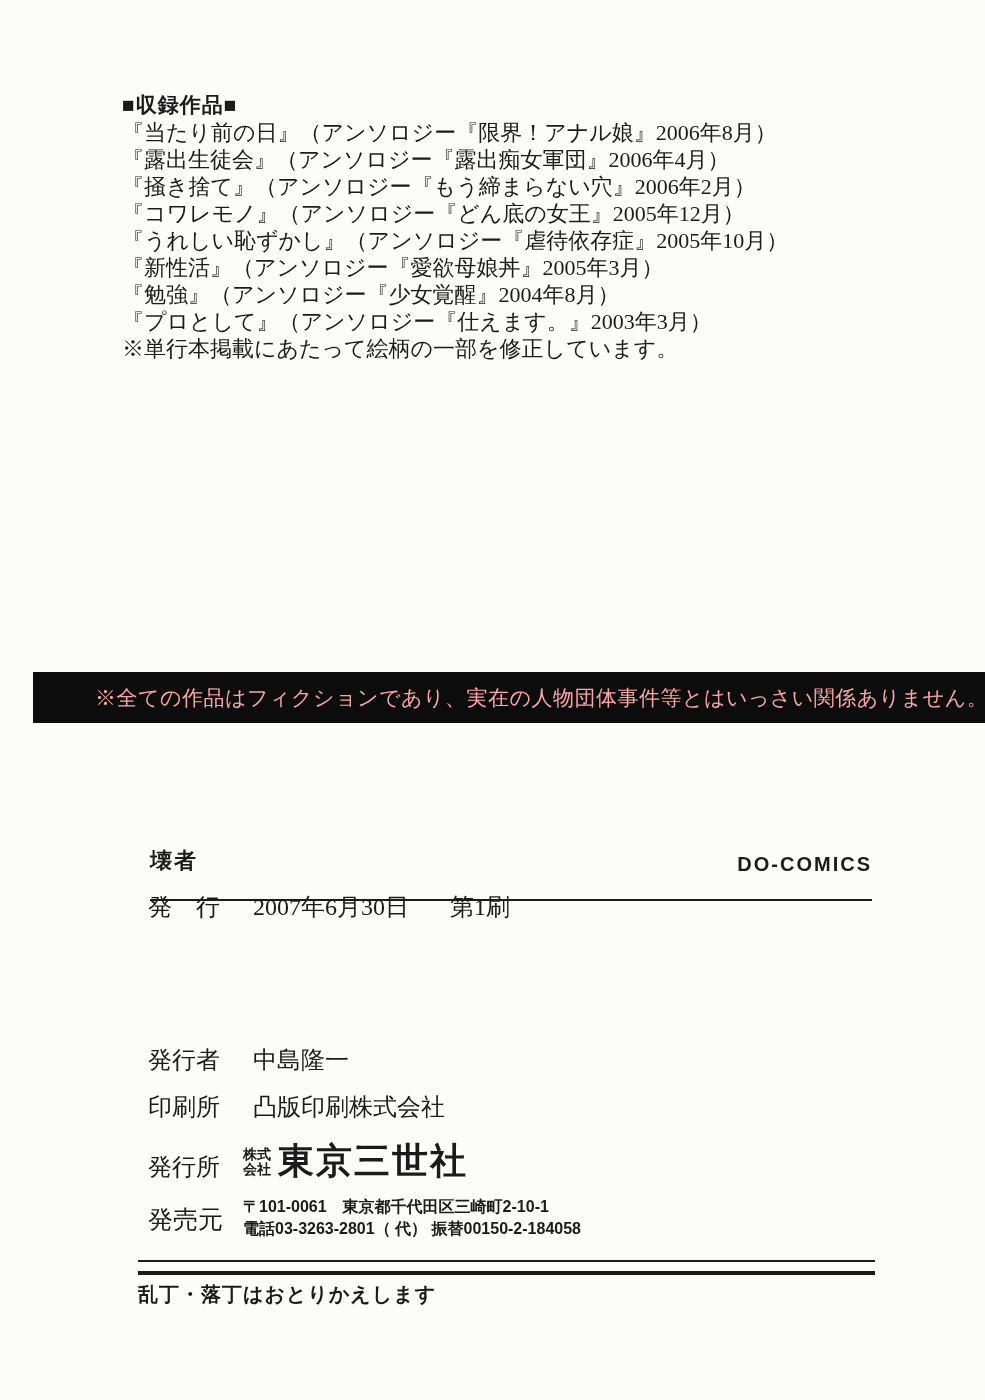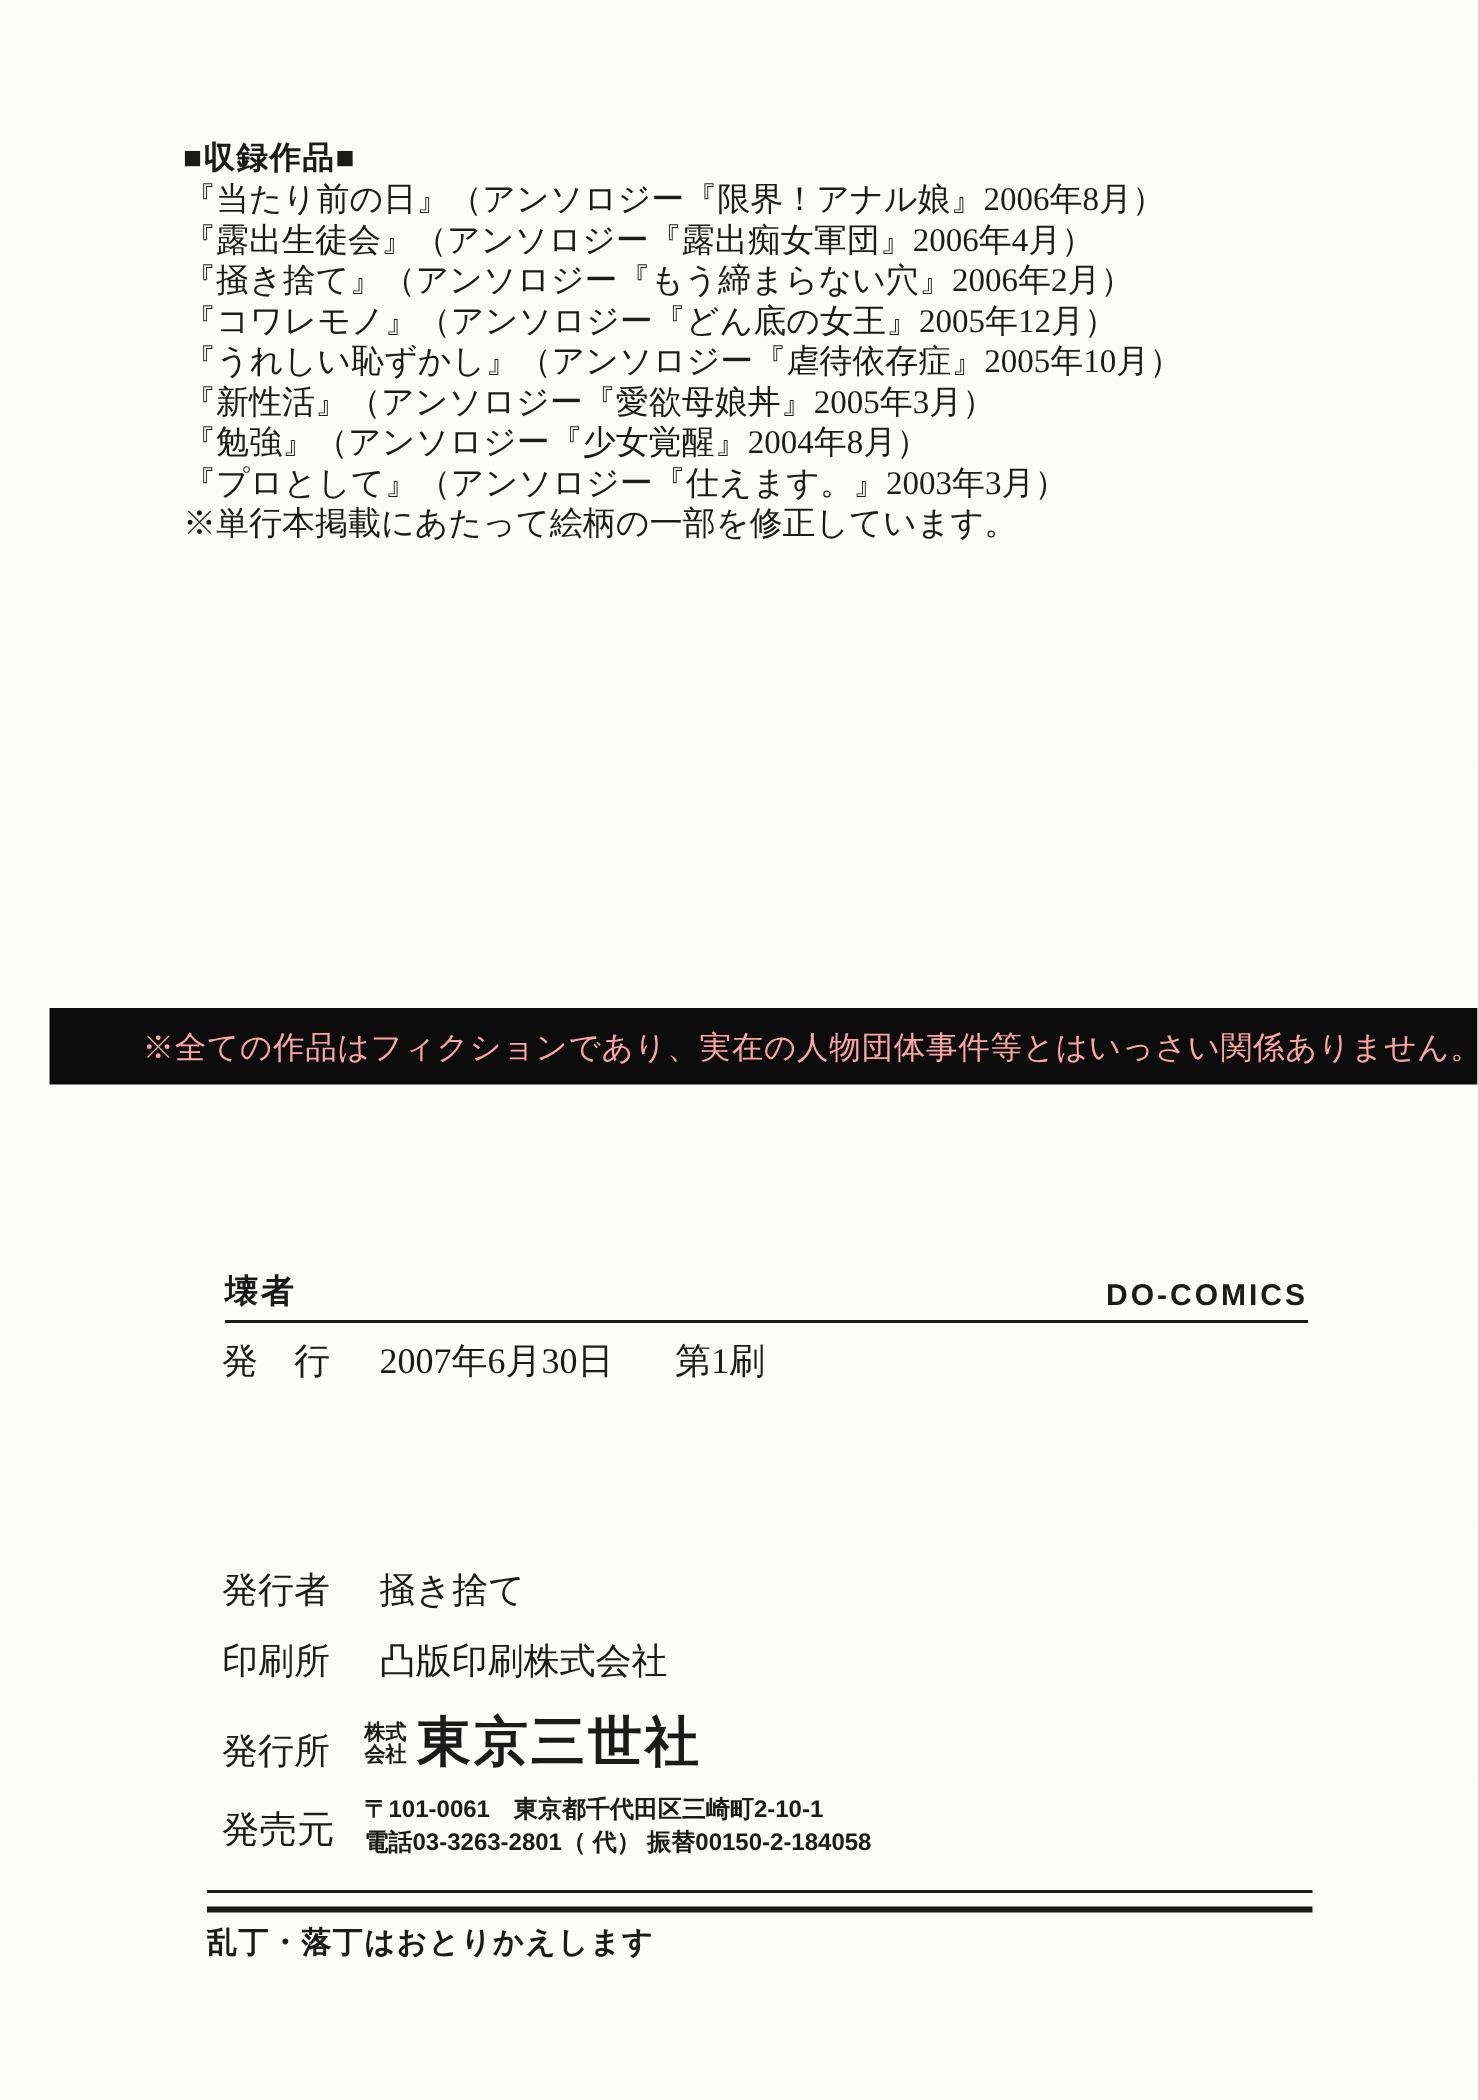--- a/index.html
+++ b/index.html
@@ -33,21 +33,21 @@
     font-family:"Liberation Sans", sans-serif;
     font-size:21px; letter-spacing:0.5px;
     display:flex; align-items:center;
     padding-left:62px; box-sizing:border-box;
     white-space:nowrap;
   }
 
   
   .title-row {
     position:absolute; left:150px; top:846px; width:722px;
-    border-bottom:2px solid #1b1b1b; padding-bottom:4px;
+    border-bottom:2px solid #1b1b1b; padding-bottom:23px;
     display:flex; justify-content:space-between; align-items:flex-end;
     box-sizing:content-box;
     text-align:center;
   }
   .book-title {
     font-family:"Liberation Sans", sans-serif;
     font-weight:bold; font-size:22px; letter-spacing:2px;
   }
   .imprint {
     font-family:Liberation Sans, sans-serif;
@@ -125,21 +125,21 @@
 
   <div class="c-row row-publish">
     <span class="c-label">発　行</span>
     <span class="c-value">2007年6月30日</span>
     <span class="printing">第1刷</span>
   </div>
 
 
   <div class="c-row row-publisher">
     <span class="c-label">発行者</span>
-    <span class="c-value">掻き捨て</span>
+    <span class="c-value">中島隆一</span>
   </div>
 
   <div class="c-row row-printer">
     <span class="c-label">印刷所</span>
     <span class="c-value">凸版印刷株式会社</span>
   </div>
 
   <div class="c-row row-house">
     <span class="c-label">発行所</span>
     <span class="house-prefix">

